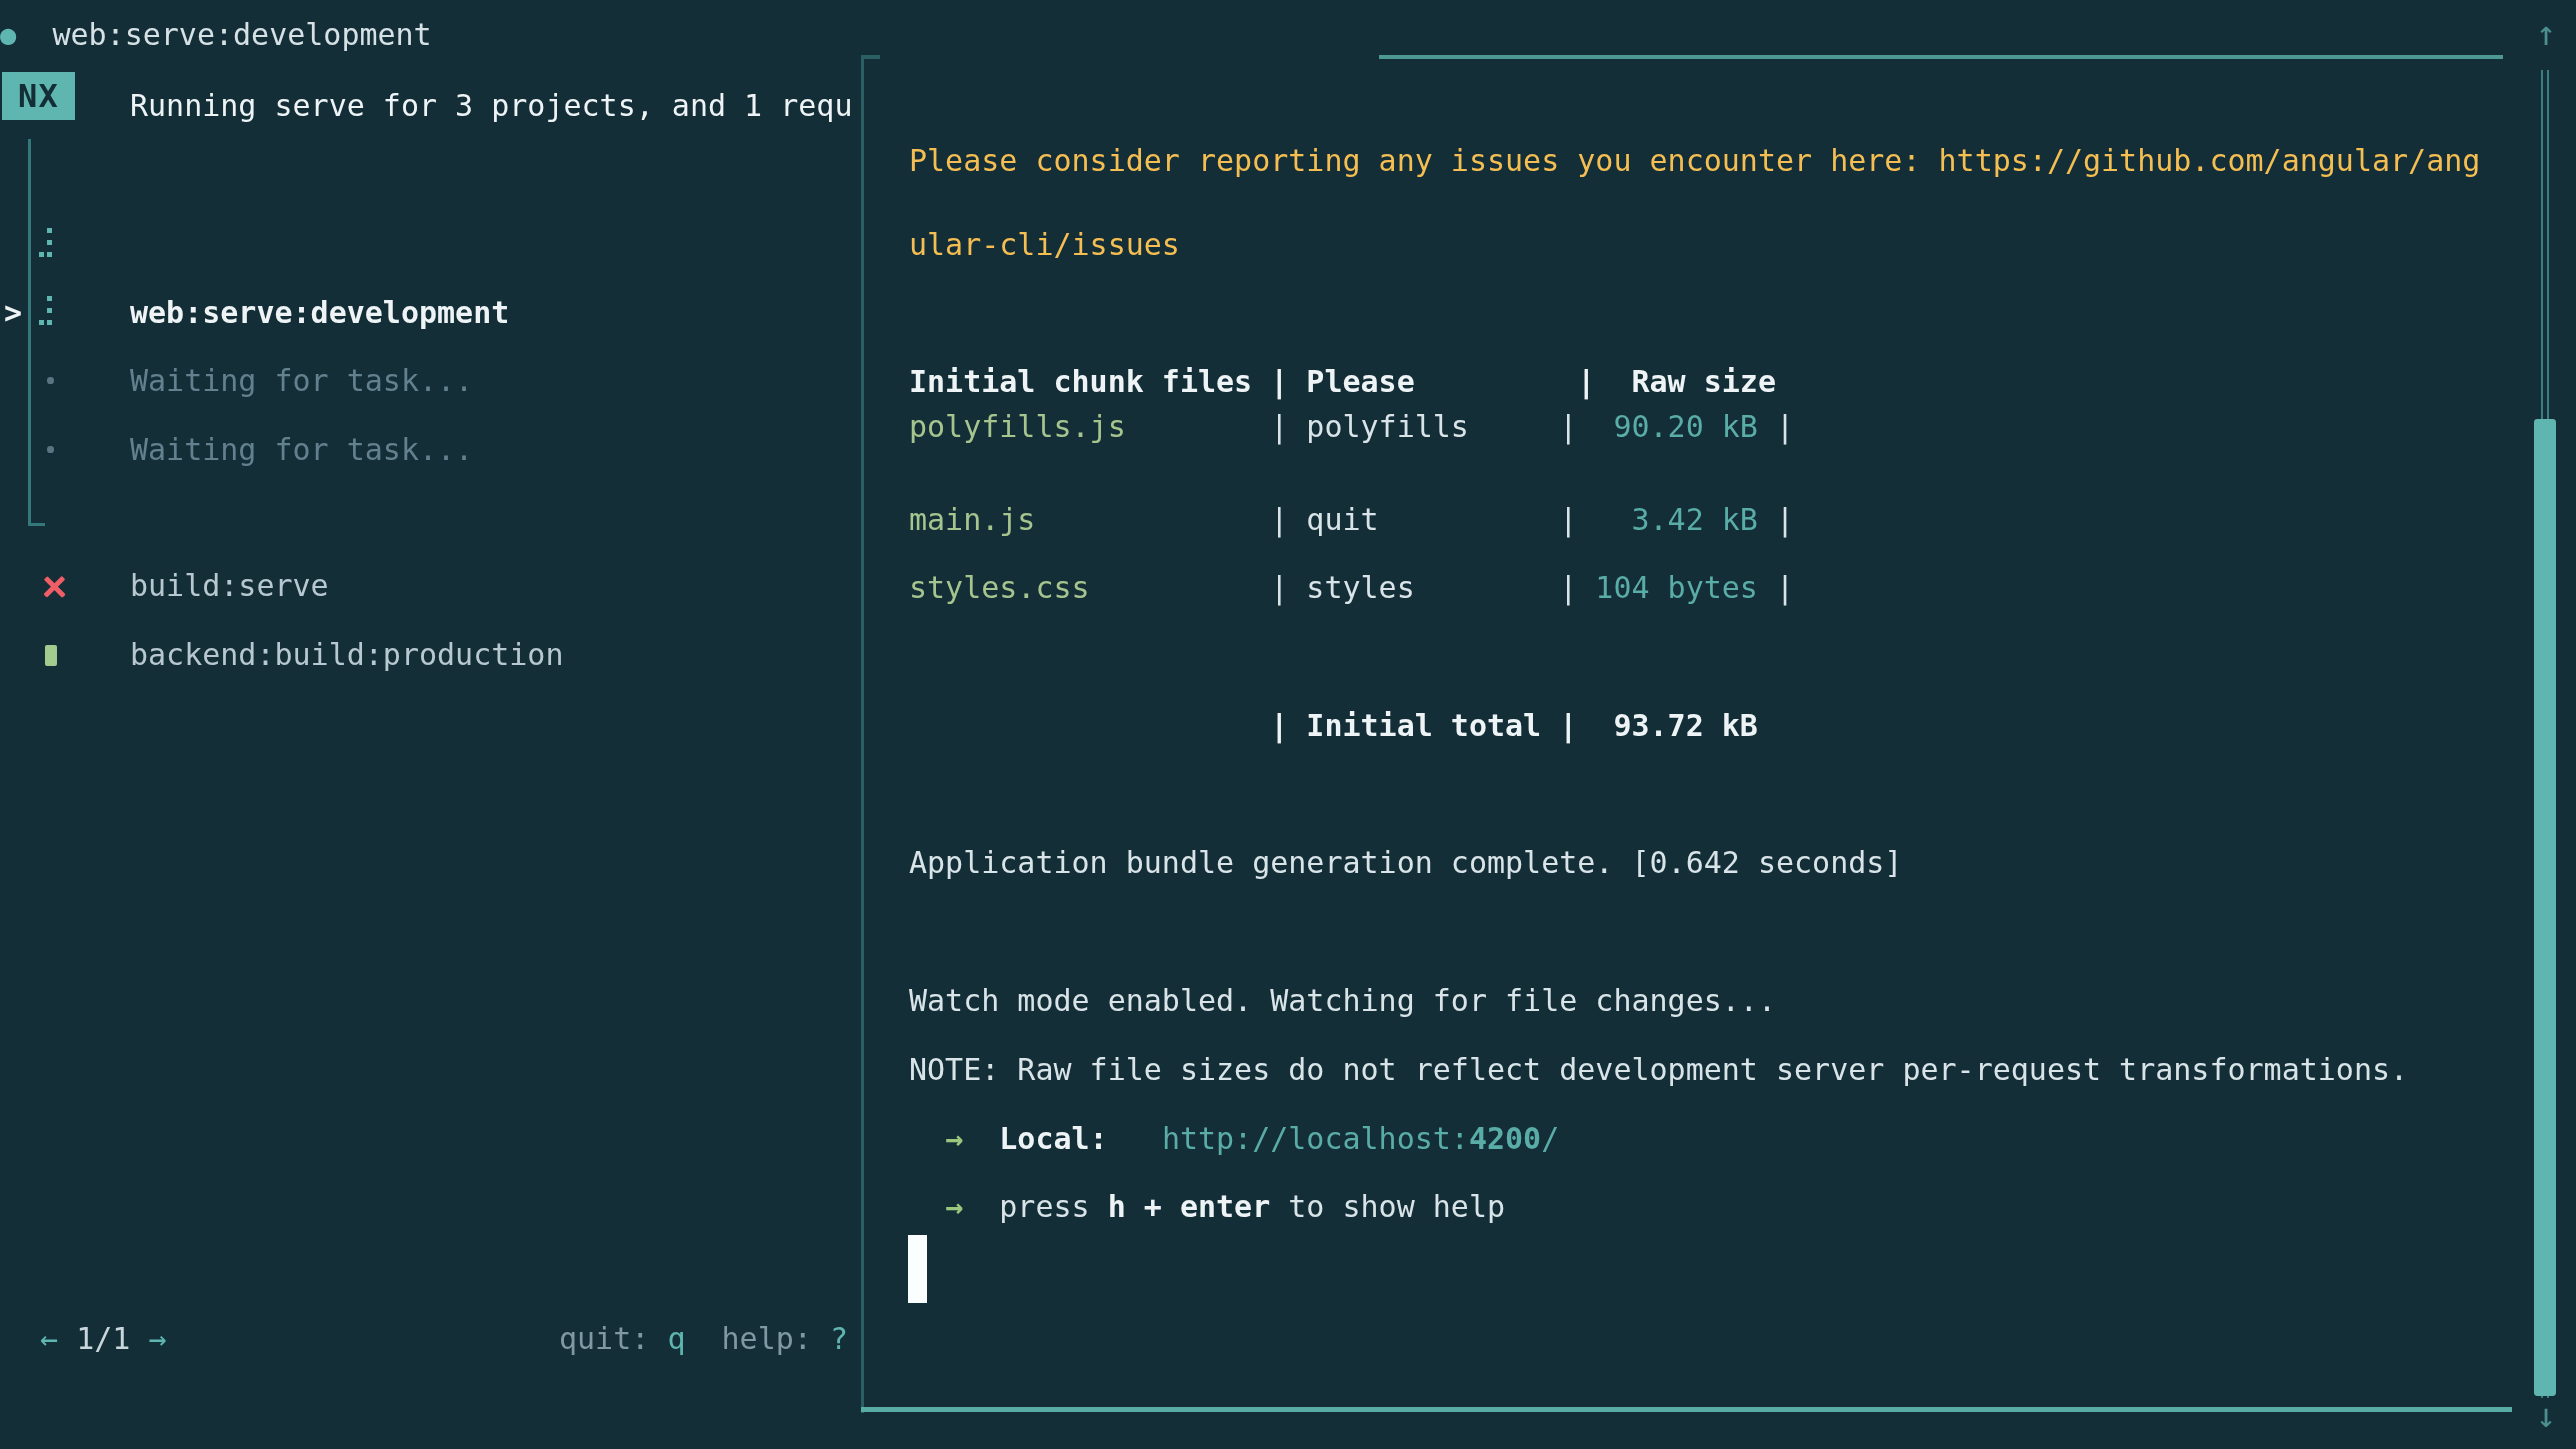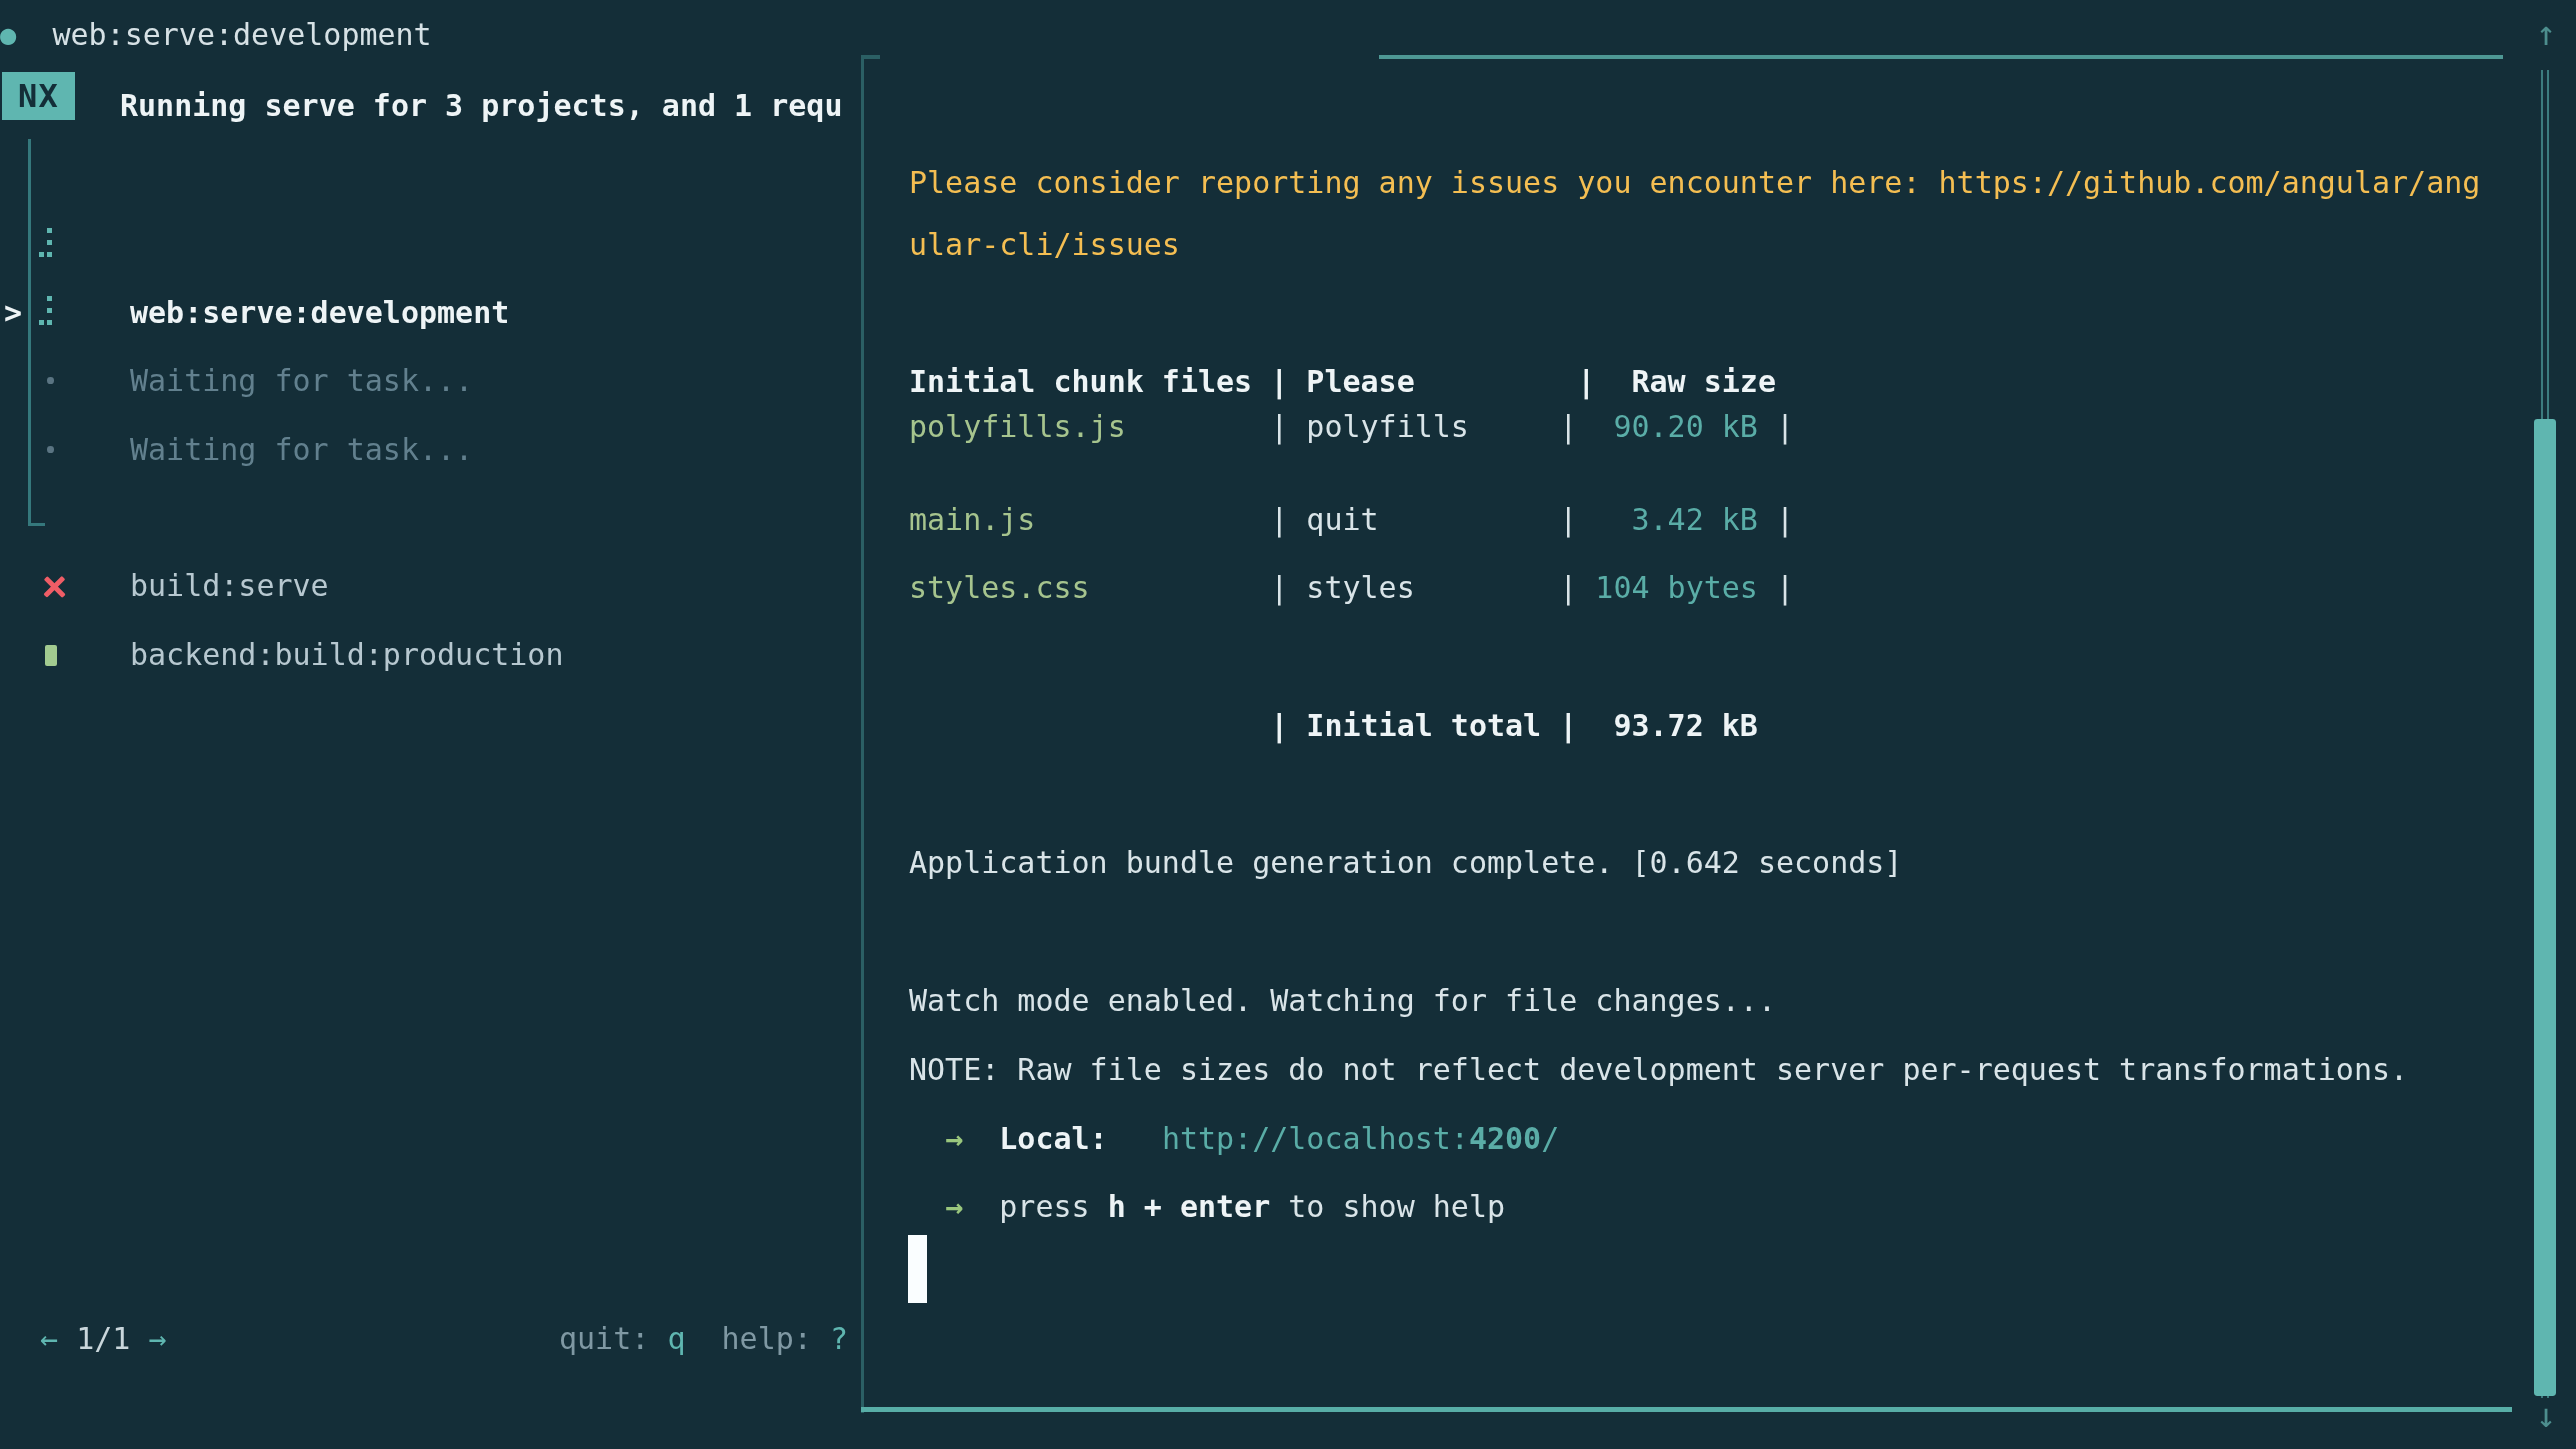--- a/index.html
+++ b/index.html
@@ -34,22 +34,22 @@
     font-family:"DejaVu Sans Mono",monospace;
     font-size:30px;color:var(--text);
   }
   .abs{position:absolute;}
   .row{position:absolute;height:68px;display:flex;align-items:center;white-space:pre;}
 
   
   .nx-badge{left:2px;top:72px;width:73px;height:48px;background:var(--teal);
     display:flex;align-items:center;justify-content:center;
     color:var(--bg);font-weight:bold;font-size:32px;letter-spacing:1.3px;}
-  .app-title{left:120px;top:72px;width:730px;height:67px;display:flex;align-items:center;
-    font-weight:bold;color:var(--bright);white-space:pre;overflow:hidden;text-align:right;}
+  .app-title{left:130px;top:72px;width:730px;height:67px;display:flex;align-items:center;
+    font-weight:normal;color:var(--bright);white-space:pre;overflow:hidden;text-align:right;}
   .connector{left:27.5px;top:139px;width:14.8px;height:384px;
     border-left:3.4px solid var(--connector);border-bottom:3.4px solid var(--connector);}
   .task-row{left:0;width:859px;}
   .task-label{position:absolute;left:130px;white-space:pre;}
   .task-label.normal{color:var(--muted);}
   .task-label.selected{color:var(--bright);font-weight:bold;}
   .task-label.waiting{color:var(--waiting);}
   .chevron{position:absolute;left:4px;color:var(--bright);font-weight:bold;}
   .icon-box{position:absolute;left:39px;width:27px;height:40px;}
   .spinner-dots{position:absolute;left:8px;top:4px;width:4.7px;height:4.7px;background:var(--teal);
@@ -127,21 +127,21 @@
   <div class="row shortcuts"><span class="sc-label">quit:</span><span class="sc-label"> </span><span class="sc-key">q</span><span class="sc-label">  </span><span class="sc-label">help:</span><span class="sc-label"> </span><span class="sc-key">?</span></div>
 
   <div class="abs pane-border-topstub"></div>
   <div class="abs pane-border-left"></div>
   <div class="abs pane-border-topline"></div>
   <div class="abs pane-border-bottom"></div>
 
   <div class="pane-title-row"><span class="pane-dot">●</span><span class="pane-title-text">  </span><span class="pane-title-text">web:serve:development</span></div>
 
   <div id="output-lines">
-      <div class="out-line" style="top: 132px; align-items: flex-end;"><span class="seg s-yellow">Please consider reporting any issues you encounter here: https://github.com/angular/ang</span></div>
+      <div class="out-line" style="top: 126px;"><span class="seg s-yellow">Please consider reporting any issues you encounter here: https://github.com/angular/ang</span></div>
       <div class="out-line" style="top: 210px;"><span class="seg s-yellow">ular-cli/issues</span></div>
       <div class="out-line" style="top: 828px;"><span class="seg s-plain">Application bundle generation complete. [0.642 seconds]</span></div>
       <div class="out-line" style="top: 966px;"><span class="seg s-plain">Watch mode enabled. Watching for file changes...</span></div>
       <div class="out-line" style="top: 1035px;"><span class="seg s-plain">NOTE: Raw file sizes do not reflect development server per-request transformations.</span></div>
       <div class="out-line" style="top: 1104px;"><span class="seg s-plain">  </span><span class="seg s-arrow">→</span><span class="seg s-plain">  </span><span class="seg s-boldwhite">Local:</span><span class="seg s-plain">   </span><span class="seg s-teal">http://localhost:</span><span class="seg s-tealbold">4200</span><span class="seg s-teal">/</span></div>
       <div class="out-line" style="top: 1172px;"><span class="seg s-plain">  </span><span class="seg s-arrow">→</span><span class="seg s-plain">  press </span><span class="seg s-boldwhite">h + enter</span><span class="seg s-plain"> to show help</span></div>
       <div class="out-line" style="top: 347px;"><span class="seg s-hdr">Initial chunk files | Please         |  Raw size</span></div>
       <div class="out-line" style="top: 392px;"><span class="seg s-file">polyfills.js        </span><span class="seg s-plain">| </span><span class="seg s-plain">polyfills     </span><span class="seg s-plain">| </span><span class="seg s-size"> 90.20 kB</span><span class="seg s-plain"> |</span></div>
       <div class="out-line" style="top: 485px;"><span class="seg s-file">main.js             </span><span class="seg s-plain">| </span><span class="seg s-plain">quit          </span><span class="seg s-plain">| </span><span class="seg s-size">  3.42 kB</span><span class="seg s-plain"> |</span></div>
       <div class="out-line" style="top: 553px;"><span class="seg s-file">styles.css          </span><span class="seg s-plain">| </span><span class="seg s-plain">styles        </span><span class="seg s-plain">| </span><span class="seg s-size">104 bytes</span><span class="seg s-plain"> |</span></div>

